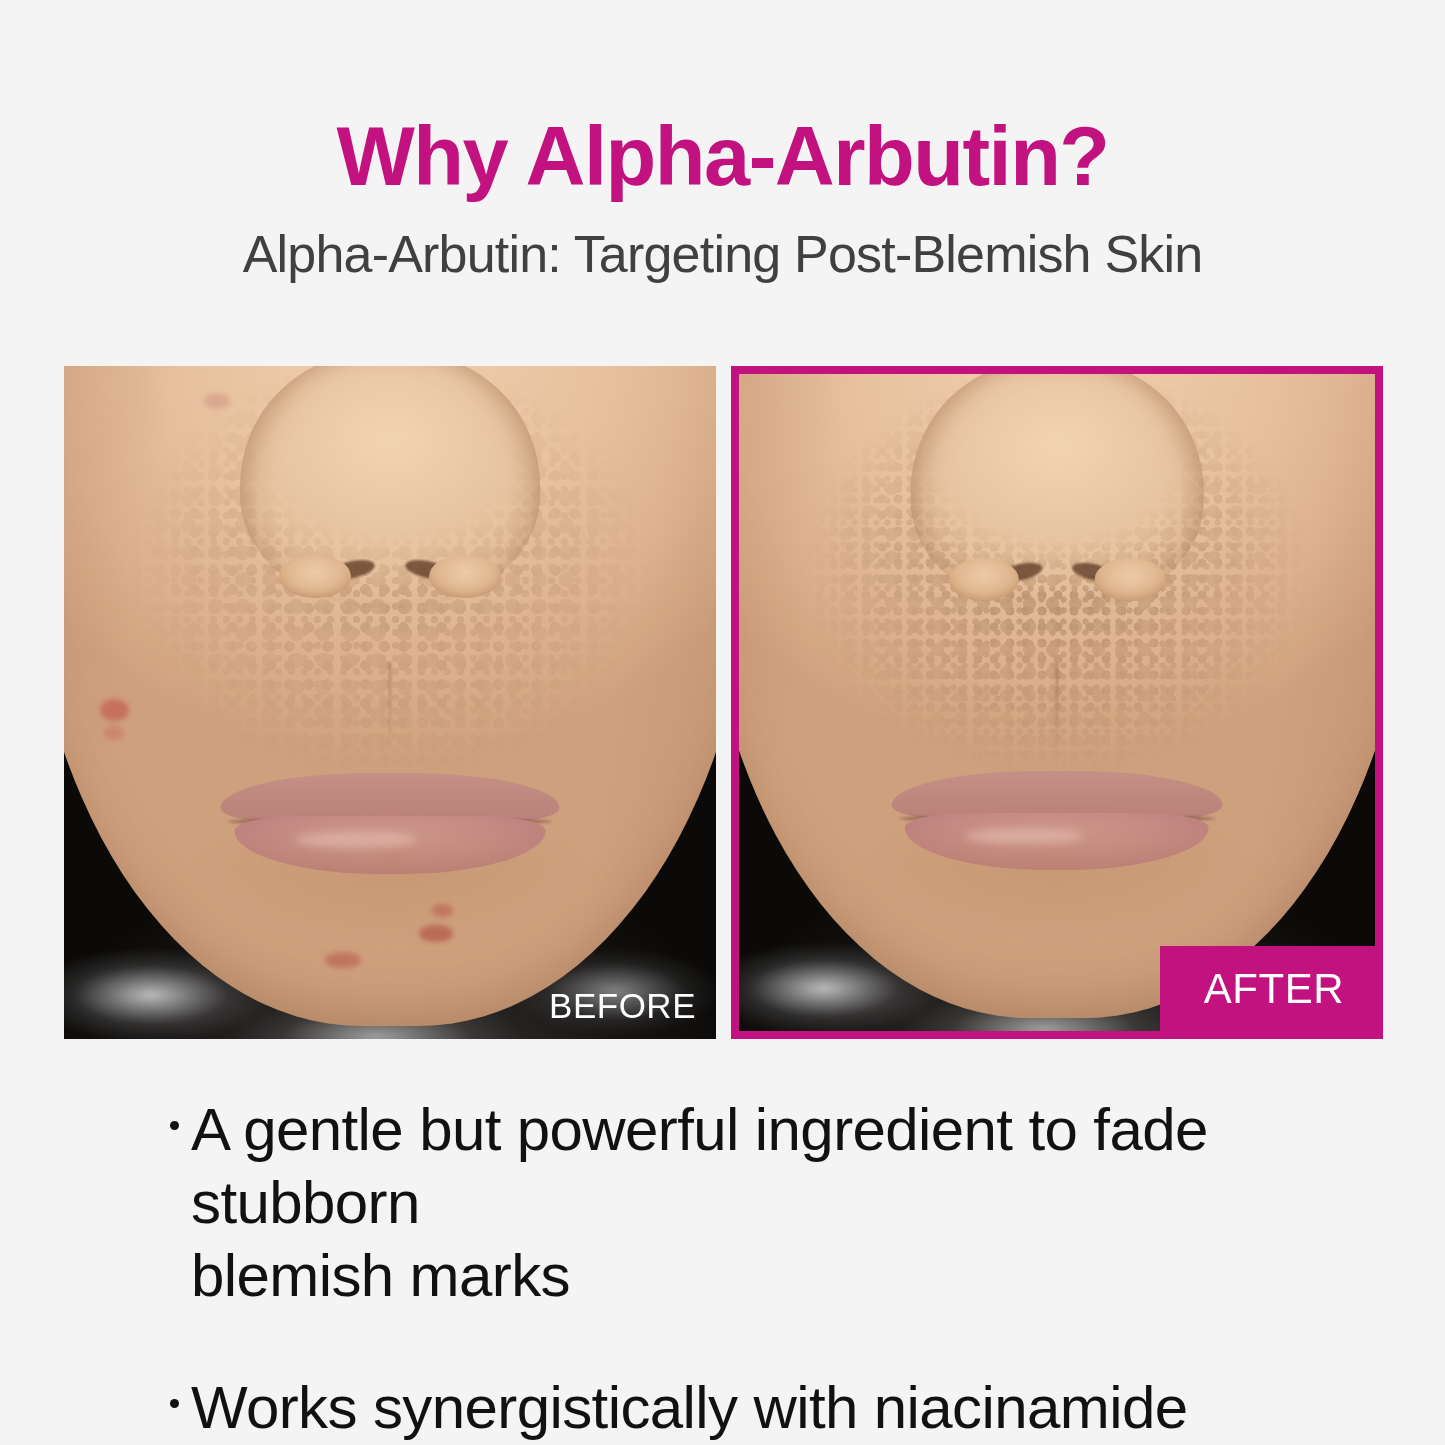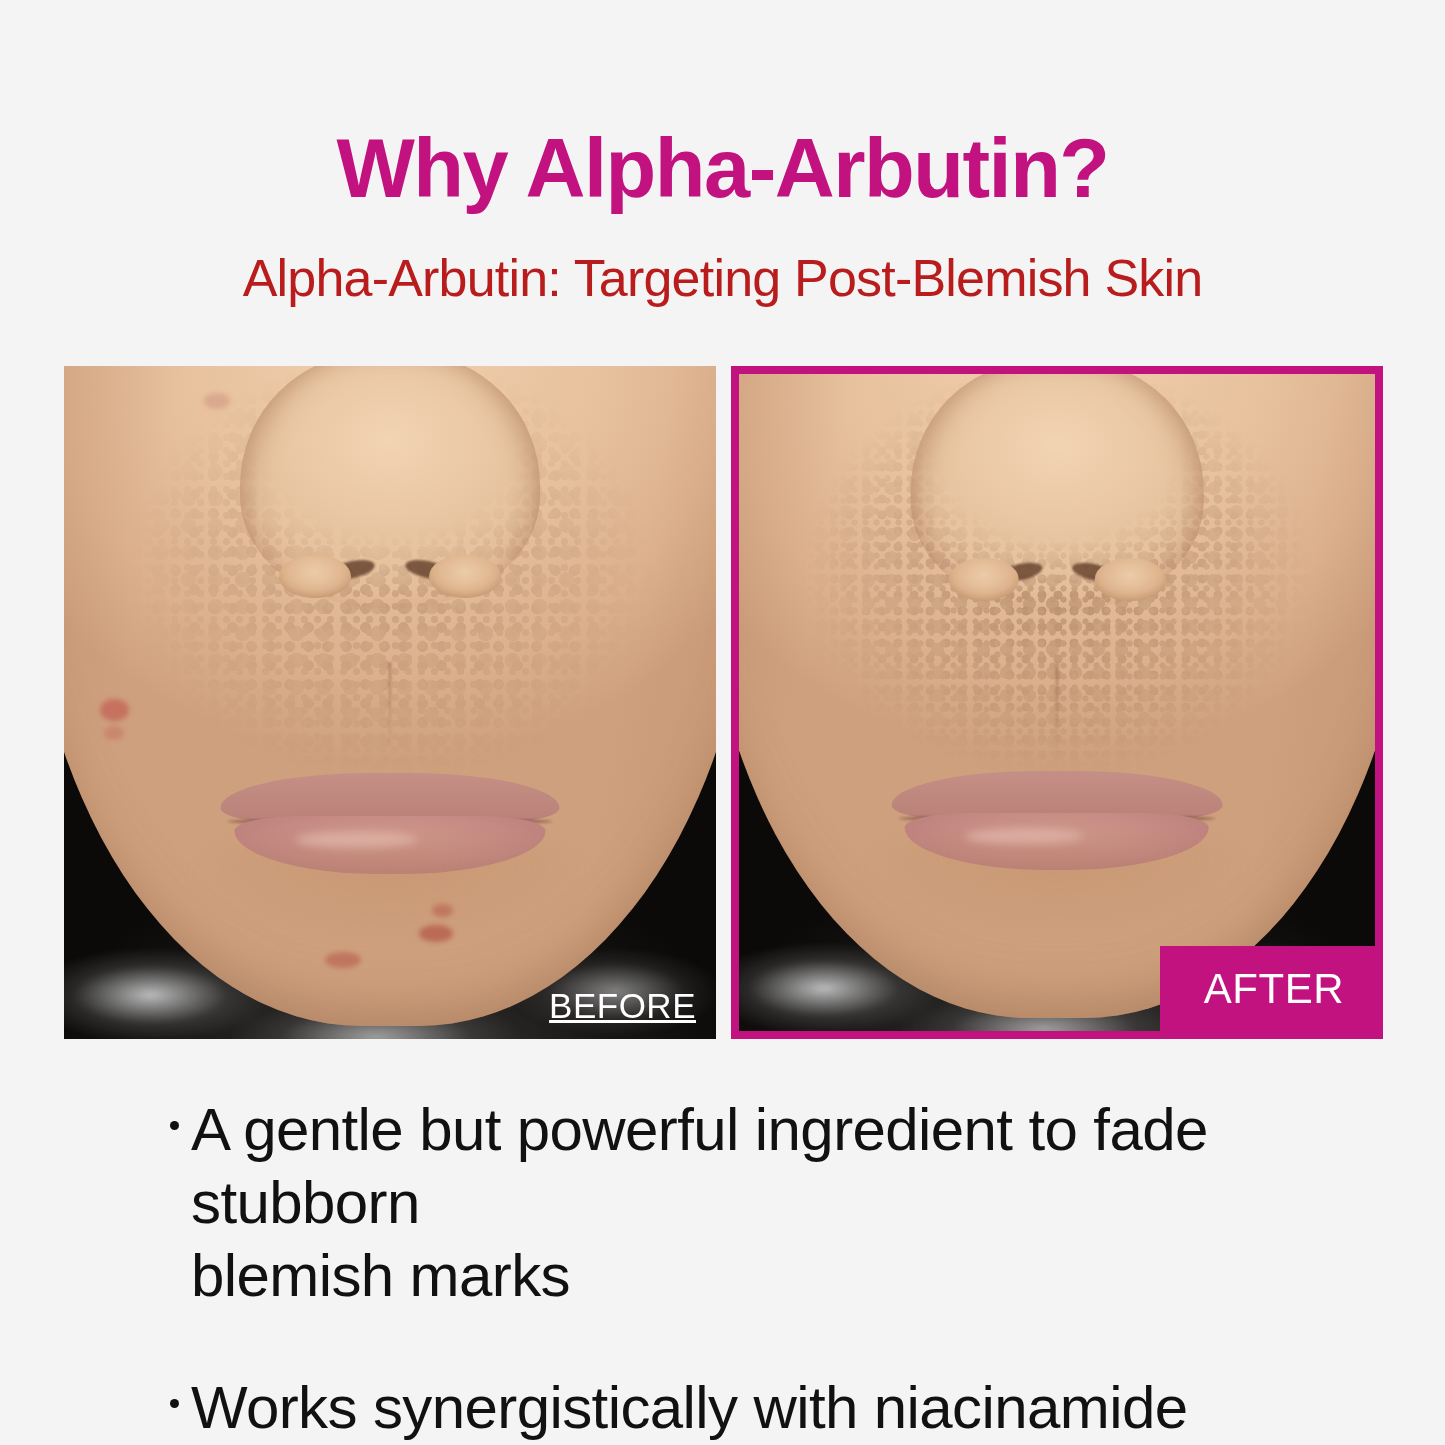--- a/index.html
+++ b/index.html
@@ -17,35 +17,35 @@
 
   
   .header {
     position: absolute;
     top: 0;
     left: 0;
     width: 1445px;
     text-align: center;
   }
   .headline {
-    margin: 16px;
+    margin: 4px;
     padding-top: 109px;
     font-size: 83px;
     font-weight: 700;
     letter-spacing: -1.5px;
     color: #c2127f;
     line-height: 1.05;
   }
   .subhead {
     margin: 0;
     padding-top: 22px;
     font-size: 52px;
     font-weight: 400;
     letter-spacing: -0.8px;
-    color: #b91c1c;
+    color: #404040;
     line-height: 1.1;
   }
 
   
   .compare-row {
     position: absolute;
     top: 366px;
     left: 64px;
     width: 1317px;
     height: 673px;
@@ -260,21 +260,20 @@
   .label-before {
     position: absolute;
     right: 20px;
     bottom: 16px;
     color: #ffffff;
     font-size: 35px;
     font-weight: 400;
     letter-spacing: .5px;
     line-height: 1;
     z-index: 6;
-    text-decoration: underline;
   }
   .label-after {
     position: absolute;
     right: -1px;
     bottom: -1px;
     background: #c2127f;
     color: #ffffff;
     font-size: 42px;
     font-weight: 400;
     letter-spacing: .5px;

